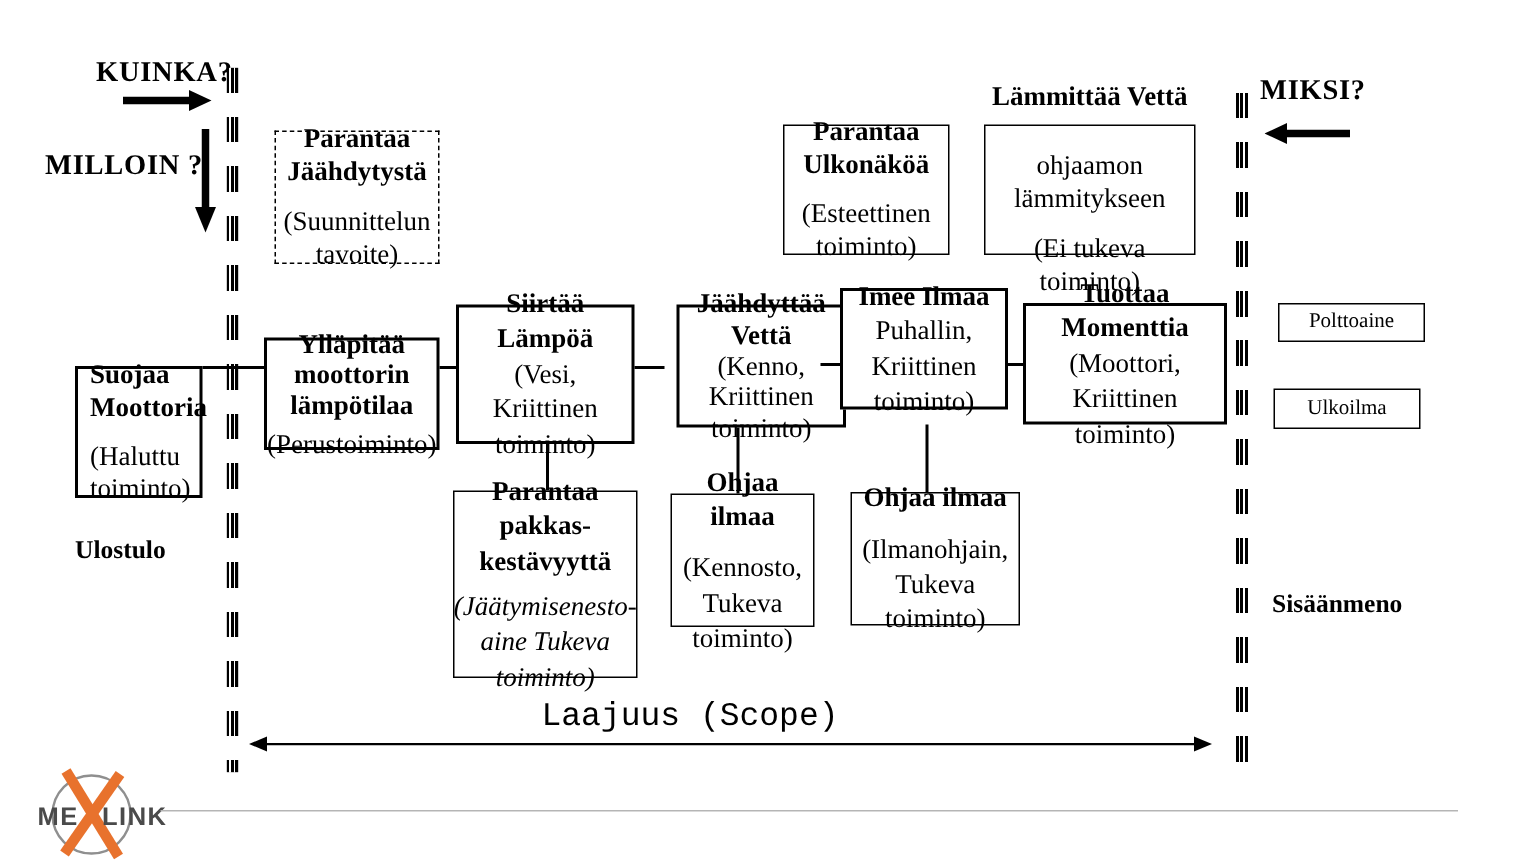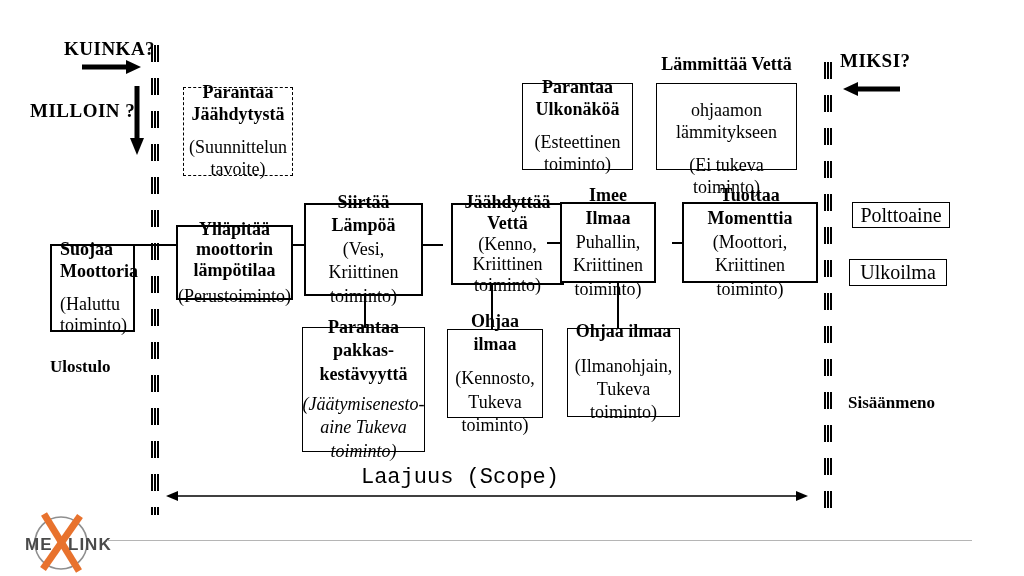--- a/index.html
+++ b/index.html
@@ -14,21 +14,21 @@
   .fbox{position:absolute;border:2px solid #000;background:#fff;box-sizing:border-box;
         display:flex;flex-direction:column;justify-content:center;align-items:center;
         text-align:center;font-size:18px;line-height:1.22;padding:2px 3px;}
   .fbox .t{font-weight:bold;white-space:pre-line;}
   .fbox .s{white-space:pre-line;margin-top:24px;}
   .fbox .b{white-space:pre-line;}
   .fbox.gap .b{margin-top:11px;}
   .fbox.thin{border-width:1px;}
   .fbox.dashed{border:1px dashed #000;}
   .fbox.left-align{align-items:flex-start;text-align:left;padding-left:8px;}
-  .fbox.small{justify-content:center;font-size:20px;}
+  .fbox.small{justify-content:center;font-size:14px;}
 
   
   .hline{position:absolute;height:2px;background:#000;z-index:3;}
   .vline{position:absolute;width:2px;background:#000;z-index:3;}
 
   
   .boundary{position:absolute;width:8px;z-index:1;
     background-image:
       repeating-linear-gradient(to bottom,#000 0 17px,#fff 17px 33px),
       repeating-linear-gradient(to right,#000 0 2px,#fff 2px 3px,#000 3px 5px,#fff 5px 6px,#000 6px 8px);
@@ -113,21 +113,21 @@
 Kriittinen
 toiminto)</div>
   </div>
   <div class="fbox" style="left:451px;top:203px;width:113px;height:82px;line-height:1.15;">
     <div class="t">Jäähdyttää
 Vettä</div>
     <div class="b">(Kenno,
 Kriittinen
 toiminto)</div>
   </div>
-  <div class="fbox" style="left:560px;top:202px;width:96px;height:81px;line-height:1.3;">
+  <div class="fbox" style="left:560px;top:192px;width:112px;height:81px;line-height:1.3;">
     <div class="t">Imee Ilmaa</div>
     <div class="b">Puhallin,
 Kriittinen
 toiminto)</div>
   </div>
   <div class="fbox" style="left:682px;top:202px;width:136px;height:81px;line-height:1.3;">
     <div class="t">Tuottaa Momenttia</div>
     <div class="b">(Moottori,
 Kriittinen
 toiminto)</div>

